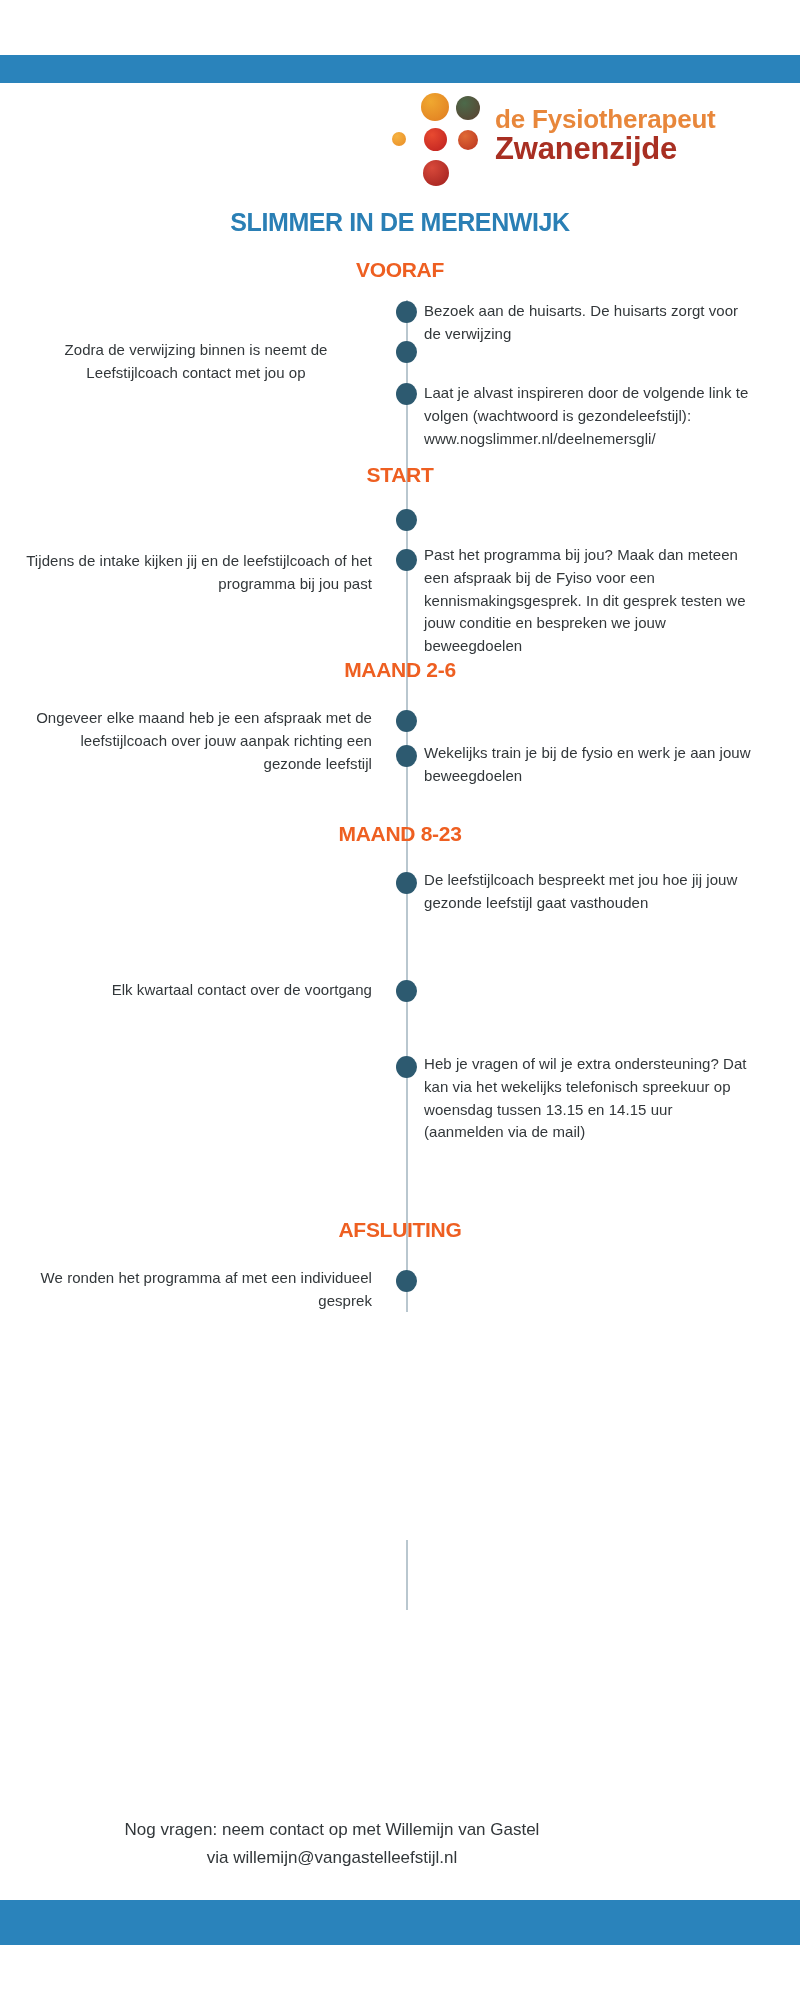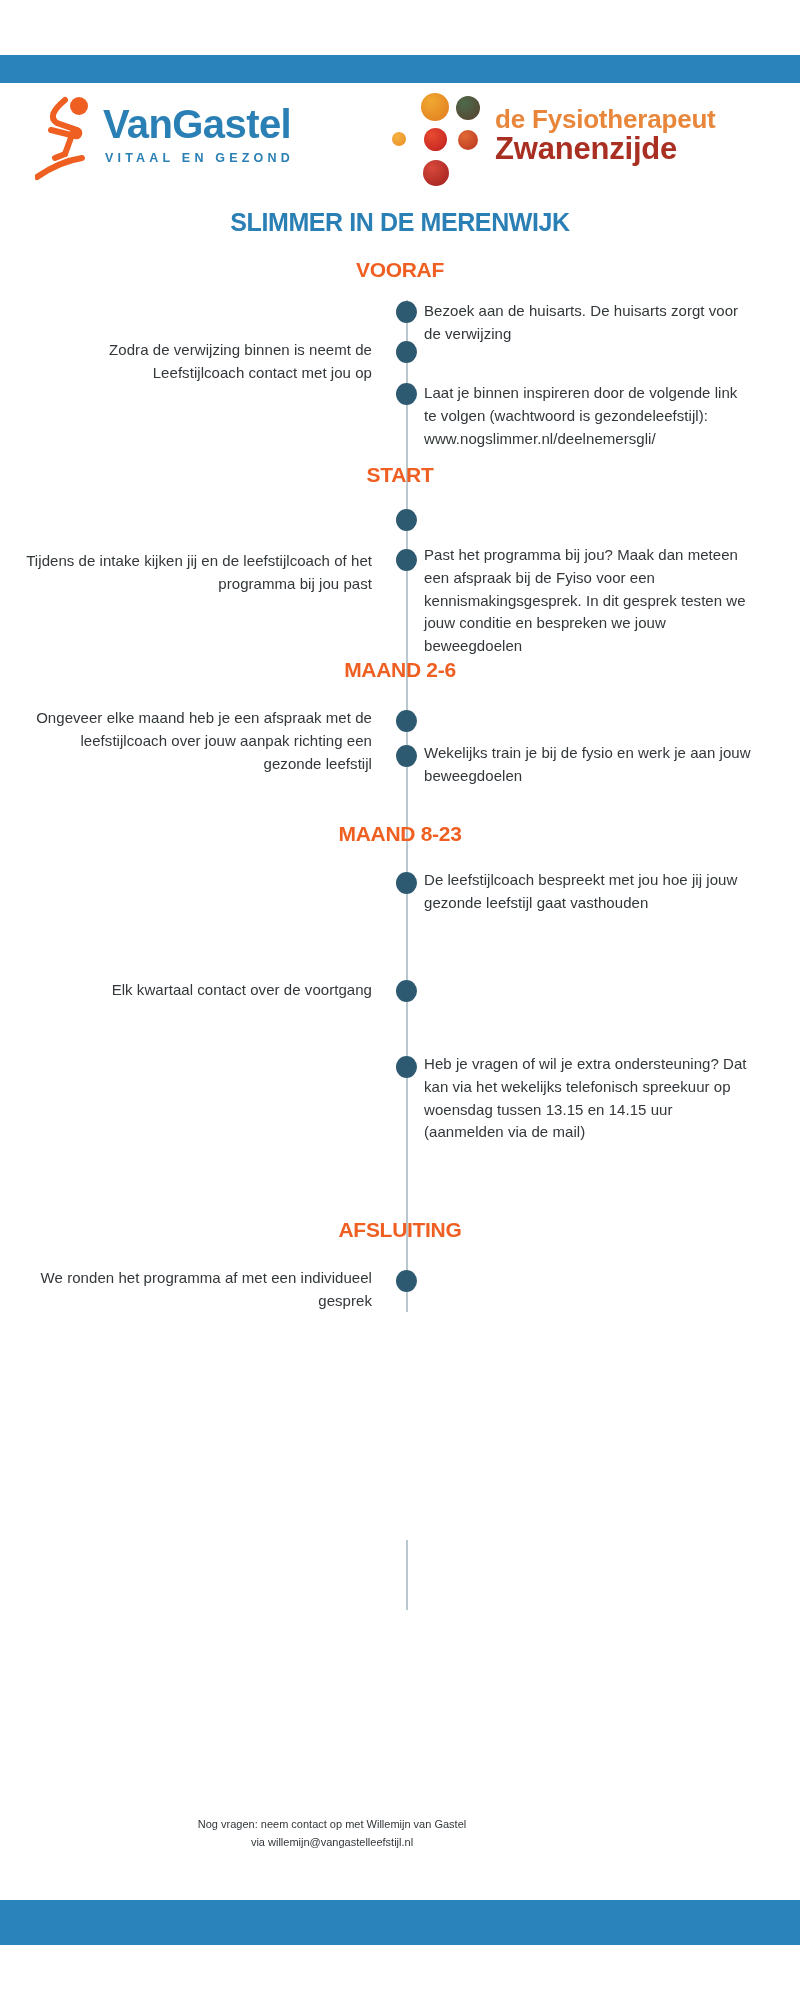--- a/index.html
+++ b/index.html
@@ -156,45 +156,32 @@
   .txt-right { left: 424px; width: 330px; text-align: left; }
   .txt-left  { left: 20px; width: 352px; text-align: right; }
 
   
   .footer-note {
     position: absolute;
     top: 1816px;
     left: 0;
     width: 664px;
     text-align: center;
-    font-size: 11px;
+    font-size: 17px;
     color: #32373a;
     line-height: 1.62;
   }
 </style>
 </head>
 <body>
 
 <div class="bar bar-top"></div>
 
 <div class="logo-strip">
 
-  <div class="vg-logo">
-    <div class="vg-mark">
-      <svg width="62" height="90" viewBox="0 0 62 90">
-        <circle cx="44" cy="14" r="9" fill="#ee5f21"></circle>
-        <path d="M 30 8 C 18 18, 14 26, 22 31 L 42 38 C 46 40, 44 45, 40 44 L 16 38" stroke="#ee5f21" stroke-width="6" fill="none" stroke-linecap="round"></path>
-        <path d="M 38 40 L 30 62" stroke="#ee5f21" stroke-width="6" fill="none" stroke-linecap="round"></path>
-        <path d="M 30 62 L 20 66" stroke="#ee5f21" stroke-width="6" fill="none" stroke-linecap="round"></path>
-        <path d="M 2 85 C 18 74, 34 68, 47 66" stroke="#ee5f21" stroke-width="6" fill="none" stroke-linecap="round"></path>
-      </svg>
-    </div>
-    <div class="vg-name">VanGastel</div>
-    <div class="vg-tagline">VITAAL EN GEZOND</div>
-  </div>
 
   <div class="fy-logo">
     <div class="fy-dots">
       <div class="dot" style="left:31px; top:5px;  width:28px; height:28px; background:radial-gradient(circle at 35% 30%, #f0a830, #e07b20);"></div>
       <div class="dot" style="left:66px; top:8px;  width:24px; height:24px; background:radial-gradient(circle at 35% 30%, #4c6a4a, #5b4030);"></div>
       <div class="dot" style="left:2px;  top:44px; width:14px; height:14px; background:radial-gradient(circle at 35% 30%, #f5b342, #e98c26);"></div>
       <div class="dot" style="left:34px; top:40px; width:23px; height:23px; background:radial-gradient(circle at 35% 30%, #e84a30, #bd1f1f);"></div>
       <div class="dot" style="left:68px; top:42px; width:20px; height:20px; background:radial-gradient(circle at 35% 30%, #e06a35, #b9321f);"></div>
       <div class="dot" style="left:33px; top:72px; width:26px; height:26px; background:radial-gradient(circle at 35% 30%, #d8493a, #9e1f1d);"></div>
     </div>
@@ -213,24 +200,24 @@
 <div class="phase" style="top:258px;">VOORAF</div>
 <div class="phase" style="top:463px;">START</div>
 <div class="phase" style="top:658px;">MAAND 2-6</div>
 <div class="phase" style="top:822px;">MAAND 8-23</div>
 <div class="phase" style="top:1218px;">AFSLUITING</div>
 
 <div class="node" style="top:301px;"></div>
 <div class="txt txt-right" style="top:300px;">Bezoek aan de huisarts. De huisarts zorgt voor de verwijzing</div>
 
 <div class="node" style="top:341px;"></div>
-<div class="txt txt-left" style="top:339px;">Zodra de verwijzing binnen is neemt de Leefstijlcoach contact met jou op</div>
+<div class="txt txt-left" style="top:339px;text-align:center;">Zodra de verwijzing binnen is neemt de Leefstijlcoach contact met jou op</div>
 
 <div class="node" style="top:383px;"></div>
-<div class="txt txt-right" style="top:382px;">Laat je binnen inspireren door de volgende link te volgen (wachtwoord is gezondeleefstijl): www.nogslimmer.nl/deelnemersgli/</div>
+<div class="txt txt-right" style="top:382px;">Laat je alvast inspireren door de volgende link te volgen (wachtwoord is gezondeleefstijl): www.nogslimmer.nl/deelnemersgli/</div>
 
 <div class="node" style="top:509px;"></div>
 <div class="txt txt-left" style="top:506px;margin-top:44px;">Tijdens de intake kijken jij en de leefstijlcoach of het programma bij jou past</div>
 
 <div class="node" style="top:549px;"></div>
 <div class="txt txt-right" style="top:544px;">Past het programma bij jou? Maak dan meteen een afspraak bij de Fyiso voor een kennismakingsgesprek. In dit gesprek testen we jouw conditie en bespreken we jouw beweegdoelen</div>
 
 <div class="node" style="top:710px;"></div>
 <div class="txt txt-left" style="top:707px;">Ongeveer elke maand heb je een afspraak met de leefstijlcoach over jouw  aanpak richting een gezonde leefstijl</div>
 

